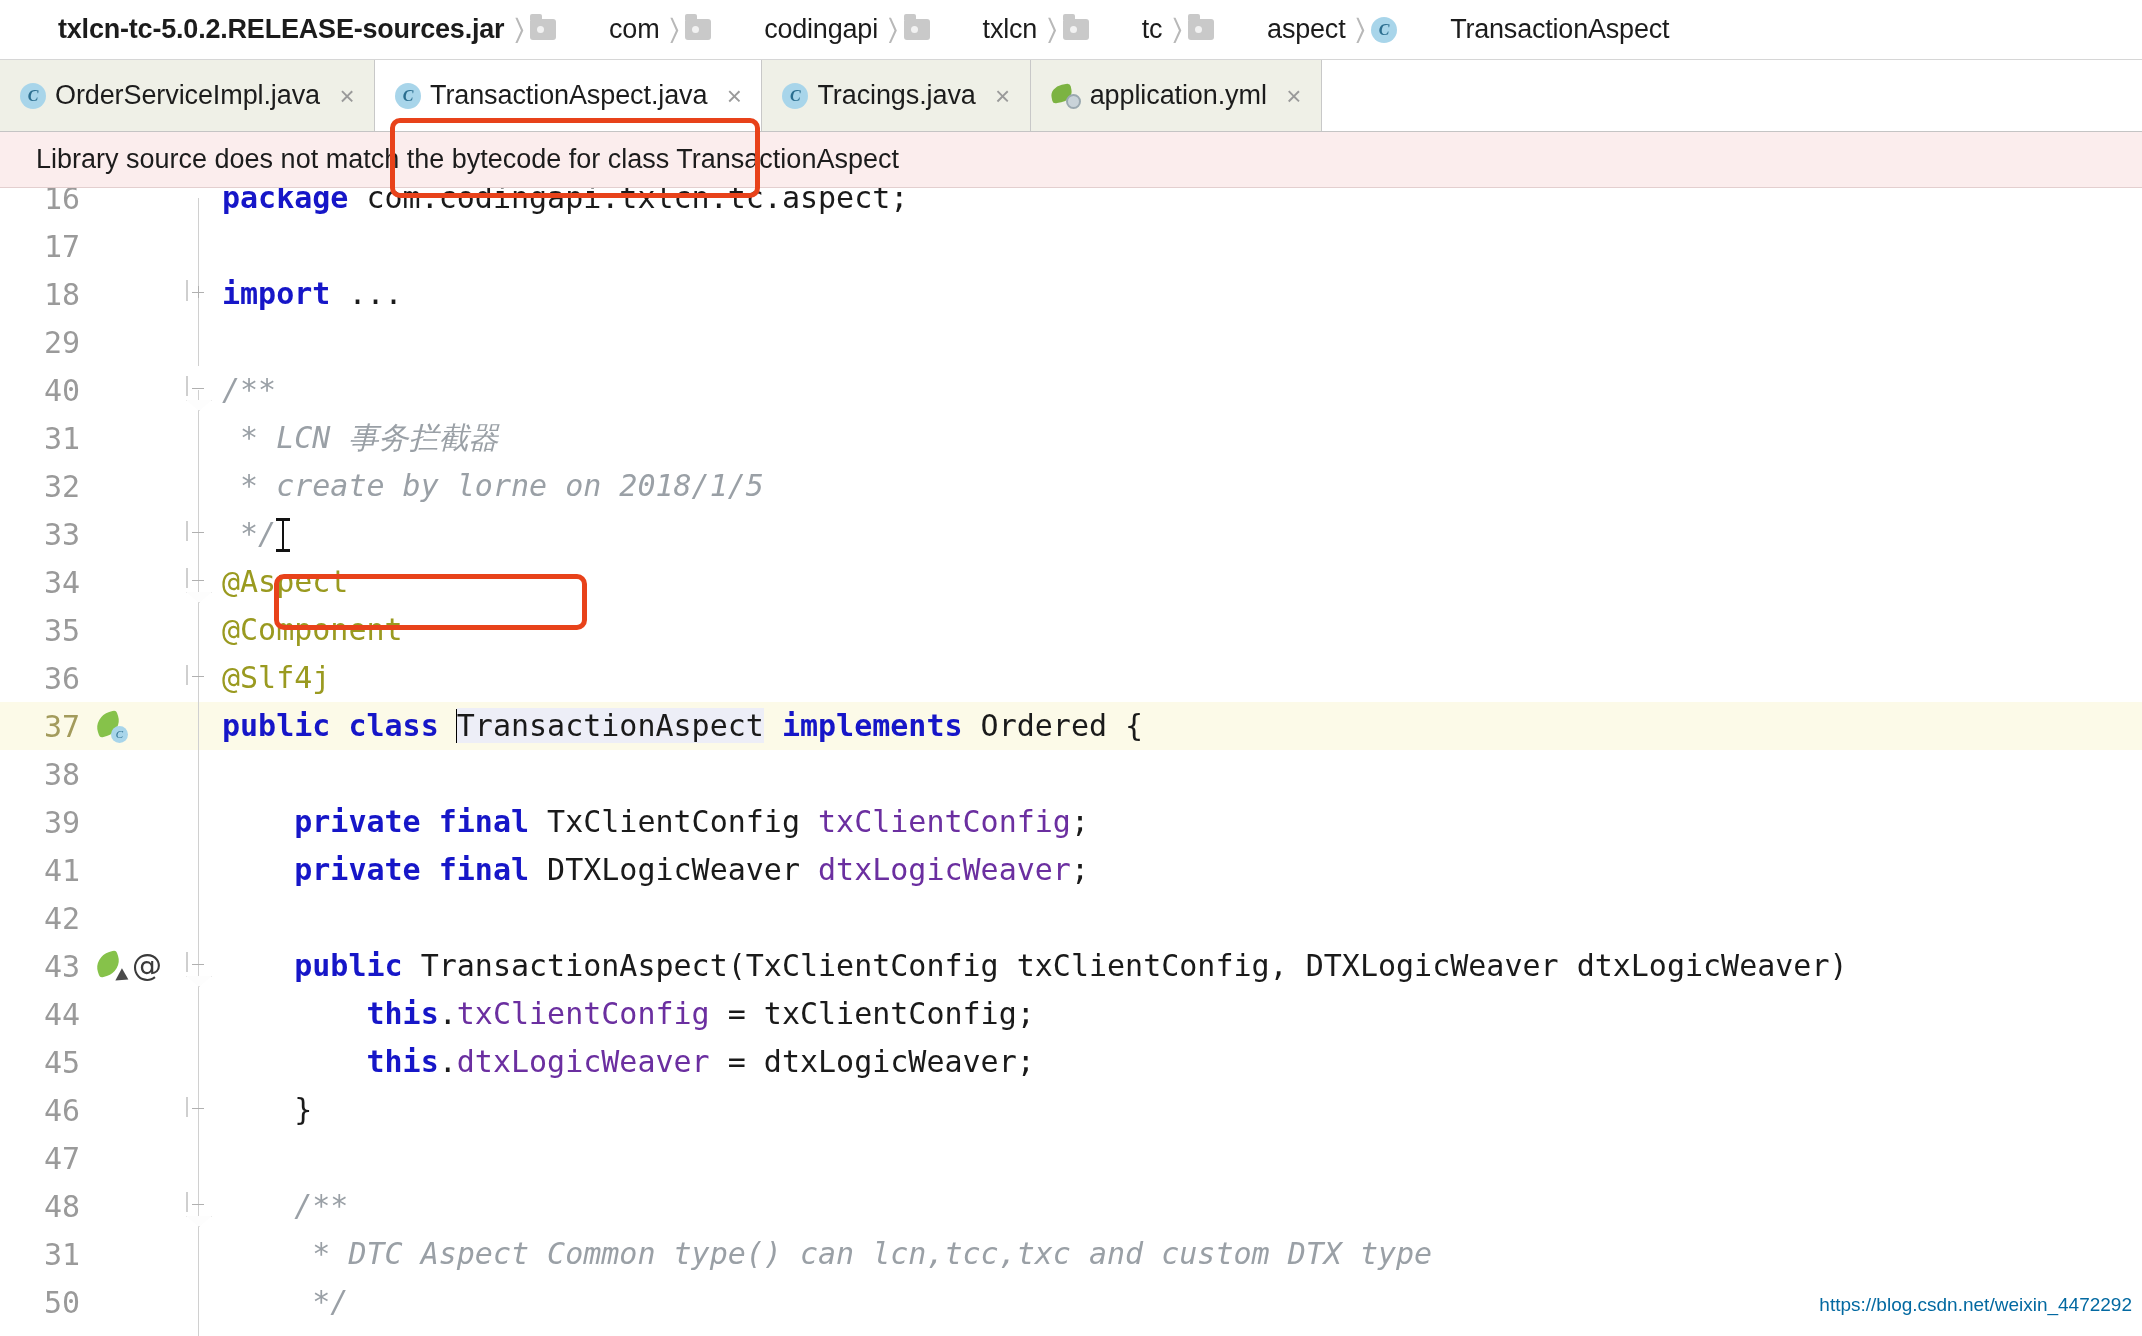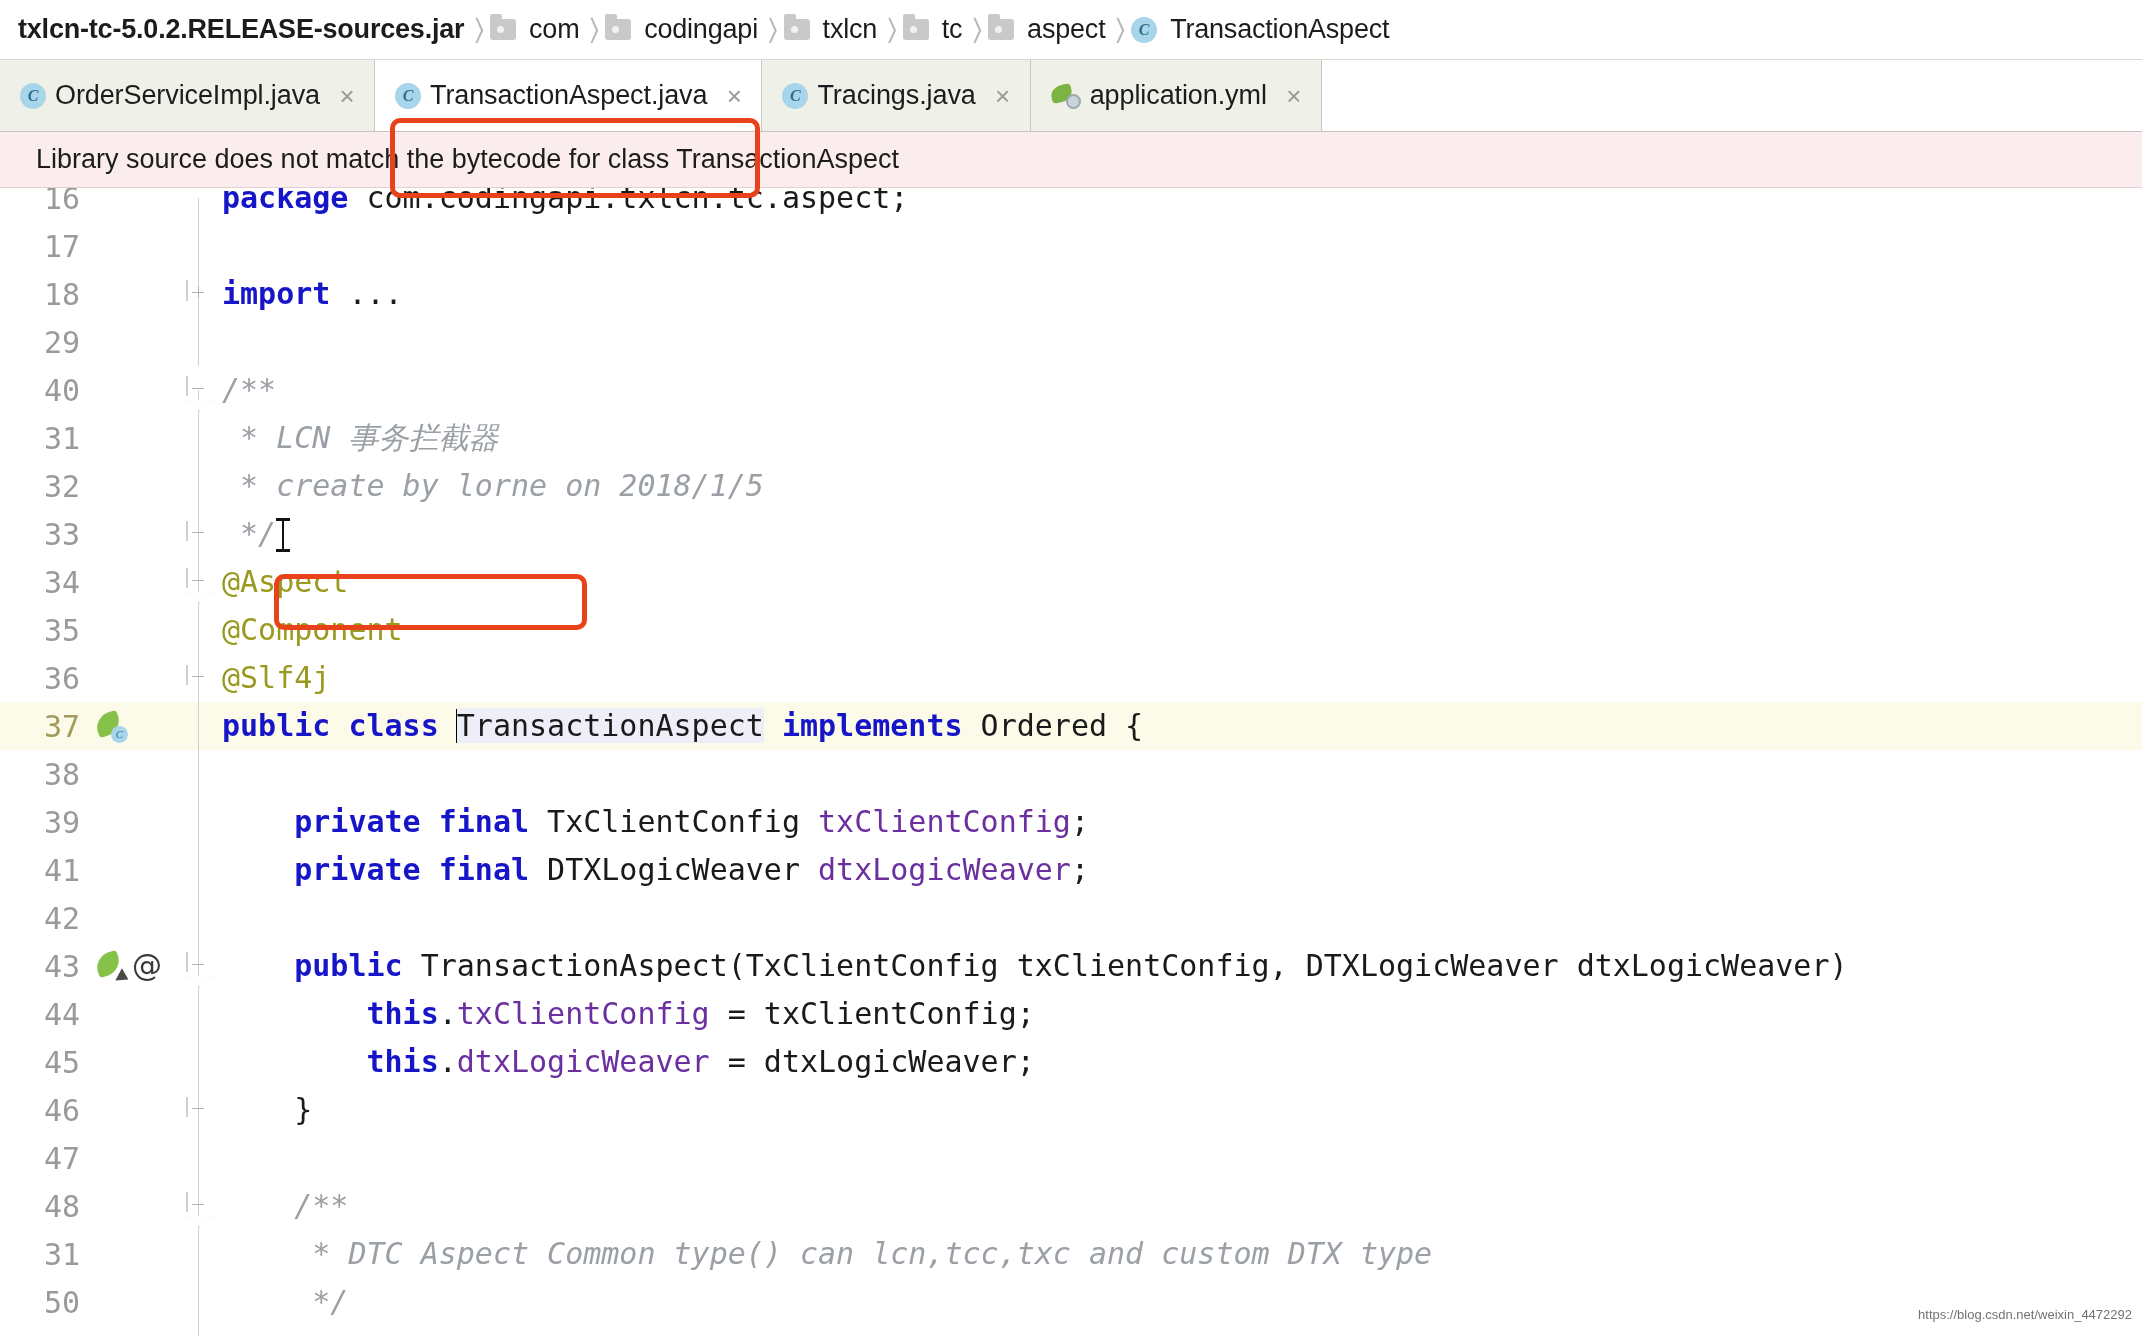--- a/index.html
+++ b/index.html
@@ -30,21 +30,21 @@
     white-space: nowrap;
     overflow: hidden;
   }
   .crumb {
     display: inline-flex;
     align-items: center;
     height: 100%;
     font-size: 27px;
     color: #1c1c1c;
   }
-  .crumb .crumb-label { padding: 0 4px; letter-spacing: -0.2px; }
+  .crumb .crumb-label { padding: 0 4px; letter-spacing: -0.2px; margin-left: 40px; }
   .crumb.root .crumb-label { font-weight: bold; }
   .crumb-sep {
     color: #b8b8b8;
     font-size: 29px;
     margin: 0 6px;
     font-weight: 300;
   }
   .ico {
     display: inline-block;
     flex: 0 0 auto;
@@ -354,23 +354,23 @@
     content: "";
     position: absolute;
     left: 0; top: 0;
     width: 14px; height: 3px;
     background: #121212;
     box-shadow: 0 31px 0 0 #121212;
   }
   .watermark {
     position: absolute;
     right: 10px;
-    bottom: 14px;
-    font-size: 13px;
-    color: #737373;
+    bottom: 20px;
+    font-size: 19px;
+    color: #0369a1;
     font-family: "Liberation Sans", sans-serif;
     z-index: 30;
   }
 </style>
 </head>
 <body>
 
 <div id="app">
 
   <div class="breadcrumb-bar" id="breadcrumb">

